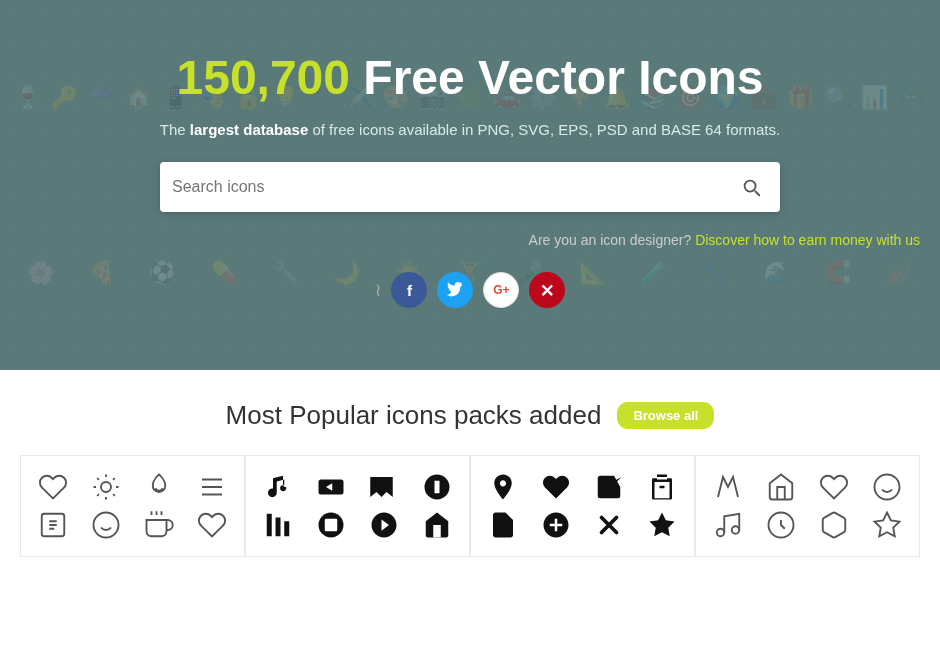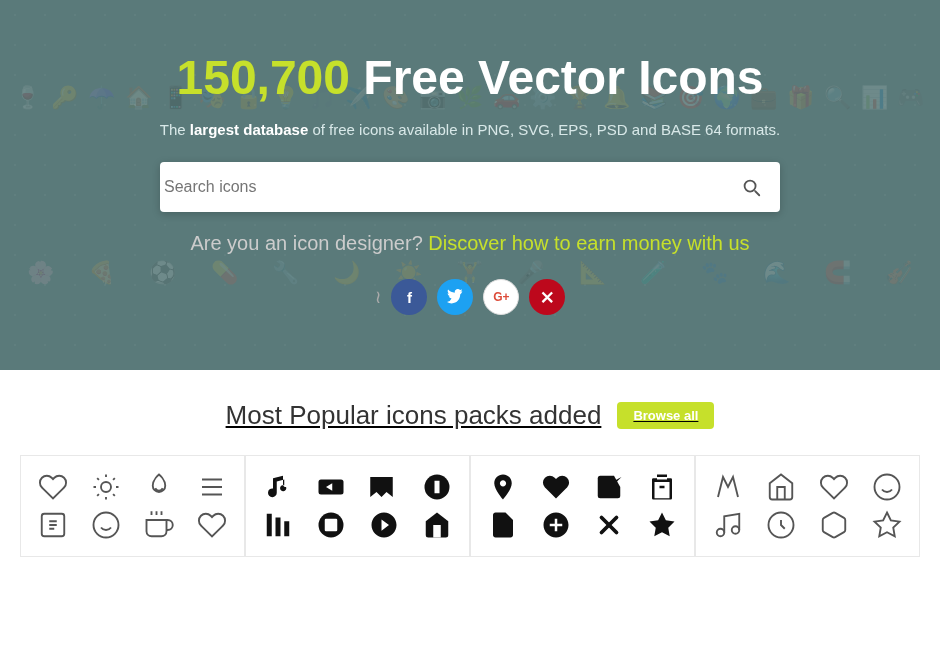--- a/index.html
+++ b/index.html
@@ -69,21 +69,21 @@
       align-items: center;
       background: #fff;
       border-radius: 4px;
       overflow: hidden;
       box-shadow: 0 2px 8px rgba(0,0,0,0.2);
     }
     .search-bar input {
       flex: 1;
       border: none;
       outline: none;
-      padding: 16px 4px;
+      padding: 16px 12px;
       font-size: 16px;
       color: #000000;
       background: transparent;
     }
     .search-bar button {
       background: none;
       border: none;
       padding: 14px 18px;
       cursor: pointer;
       display: flex;
@@ -93,22 +93,23 @@
     .search-bar button svg {
       width: 22px;
       height: 22px;
       fill: #555;
     }
 
     .designer-prompt {
       position: relative;
       z-index: 2;
       color: #ccc;
-      font-size: 20px;
+      font-size: 14px;
       margin-bottom: 24px;
+      text-align: right;
     }
     .designer-prompt a {
       color: #c6e02b;
       text-decoration: none;
     }
 
     .social-row {
       position: relative;
       z-index: 2;
       display: flex;
@@ -146,32 +147,31 @@
       background: #fff;
       padding: 30px 20px 20px;
     }
 
     .section-header {
       display: flex;
       align-items: center;
       justify-content: center;
       gap: 16px;
       margin-bottom: 24px;
-      text-decoration: underline;
     }
     .section-title {
       font-size: 26px;
       color: #333;
       font-weight: normal;
     }
     .browse-btn {
       background: #c6e02b;
       color: #fff;
       border: none;
-      border-radius: 4px;
+      border-radius: 11px;
       padding: 6px 16px;
       font-size: 13px;
       font-weight: bold;
       cursor: pointer;
     }
 
     
     .packs-grid {
       display: grid;
       grid-template-columns: repeat(4, 1fr);

